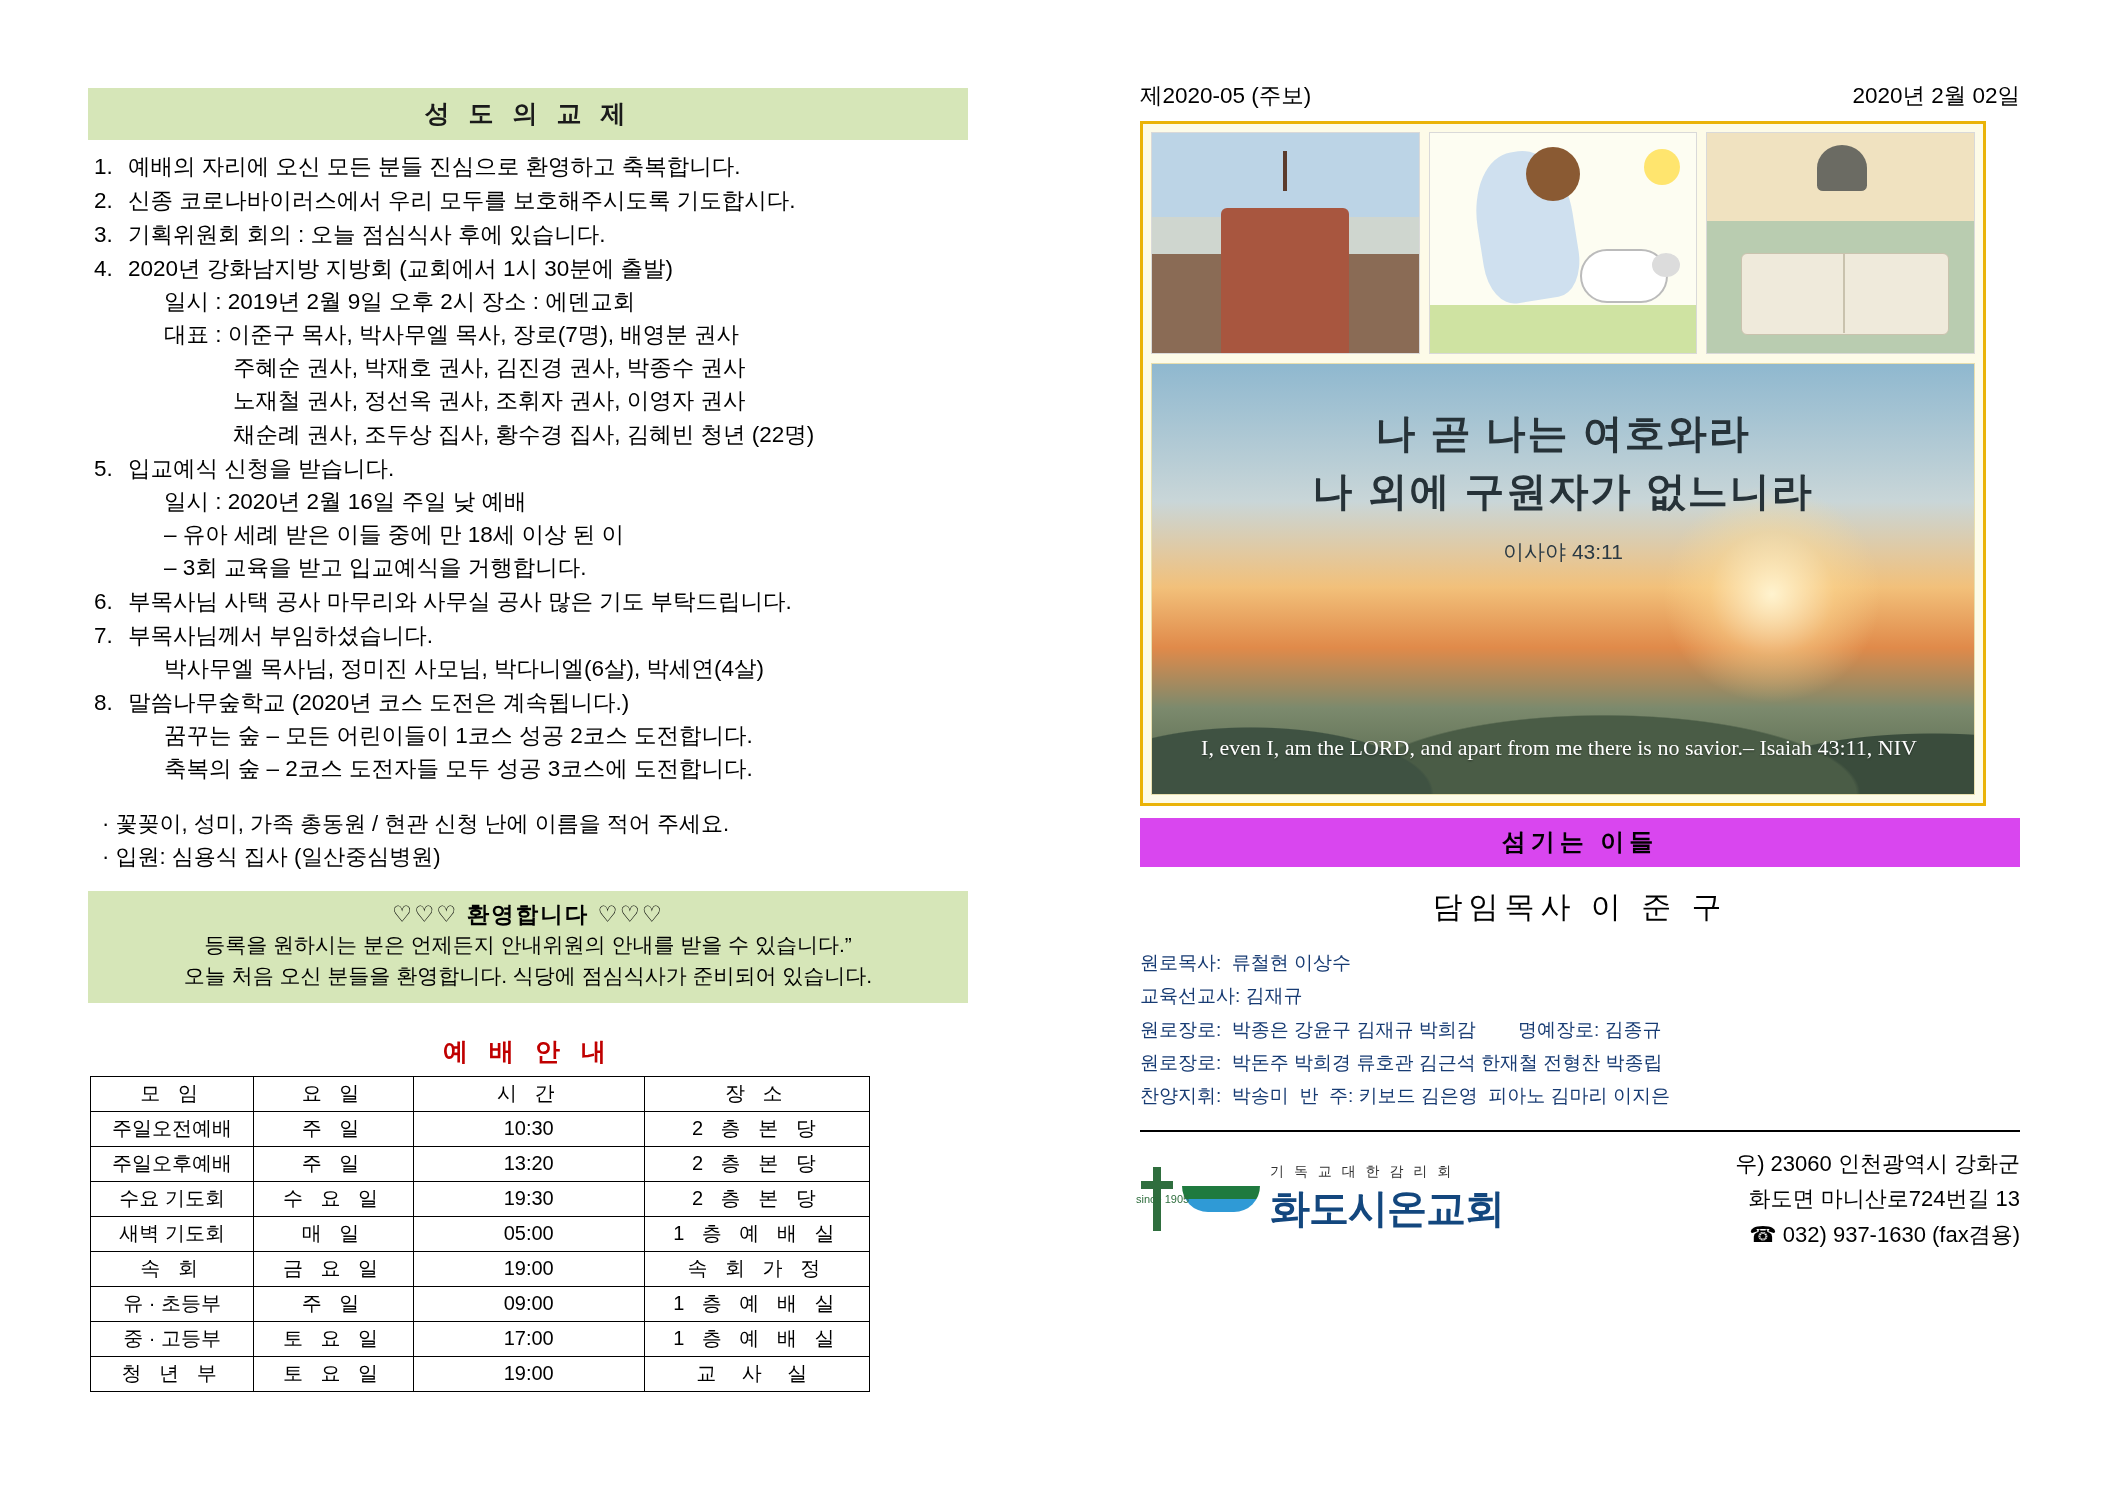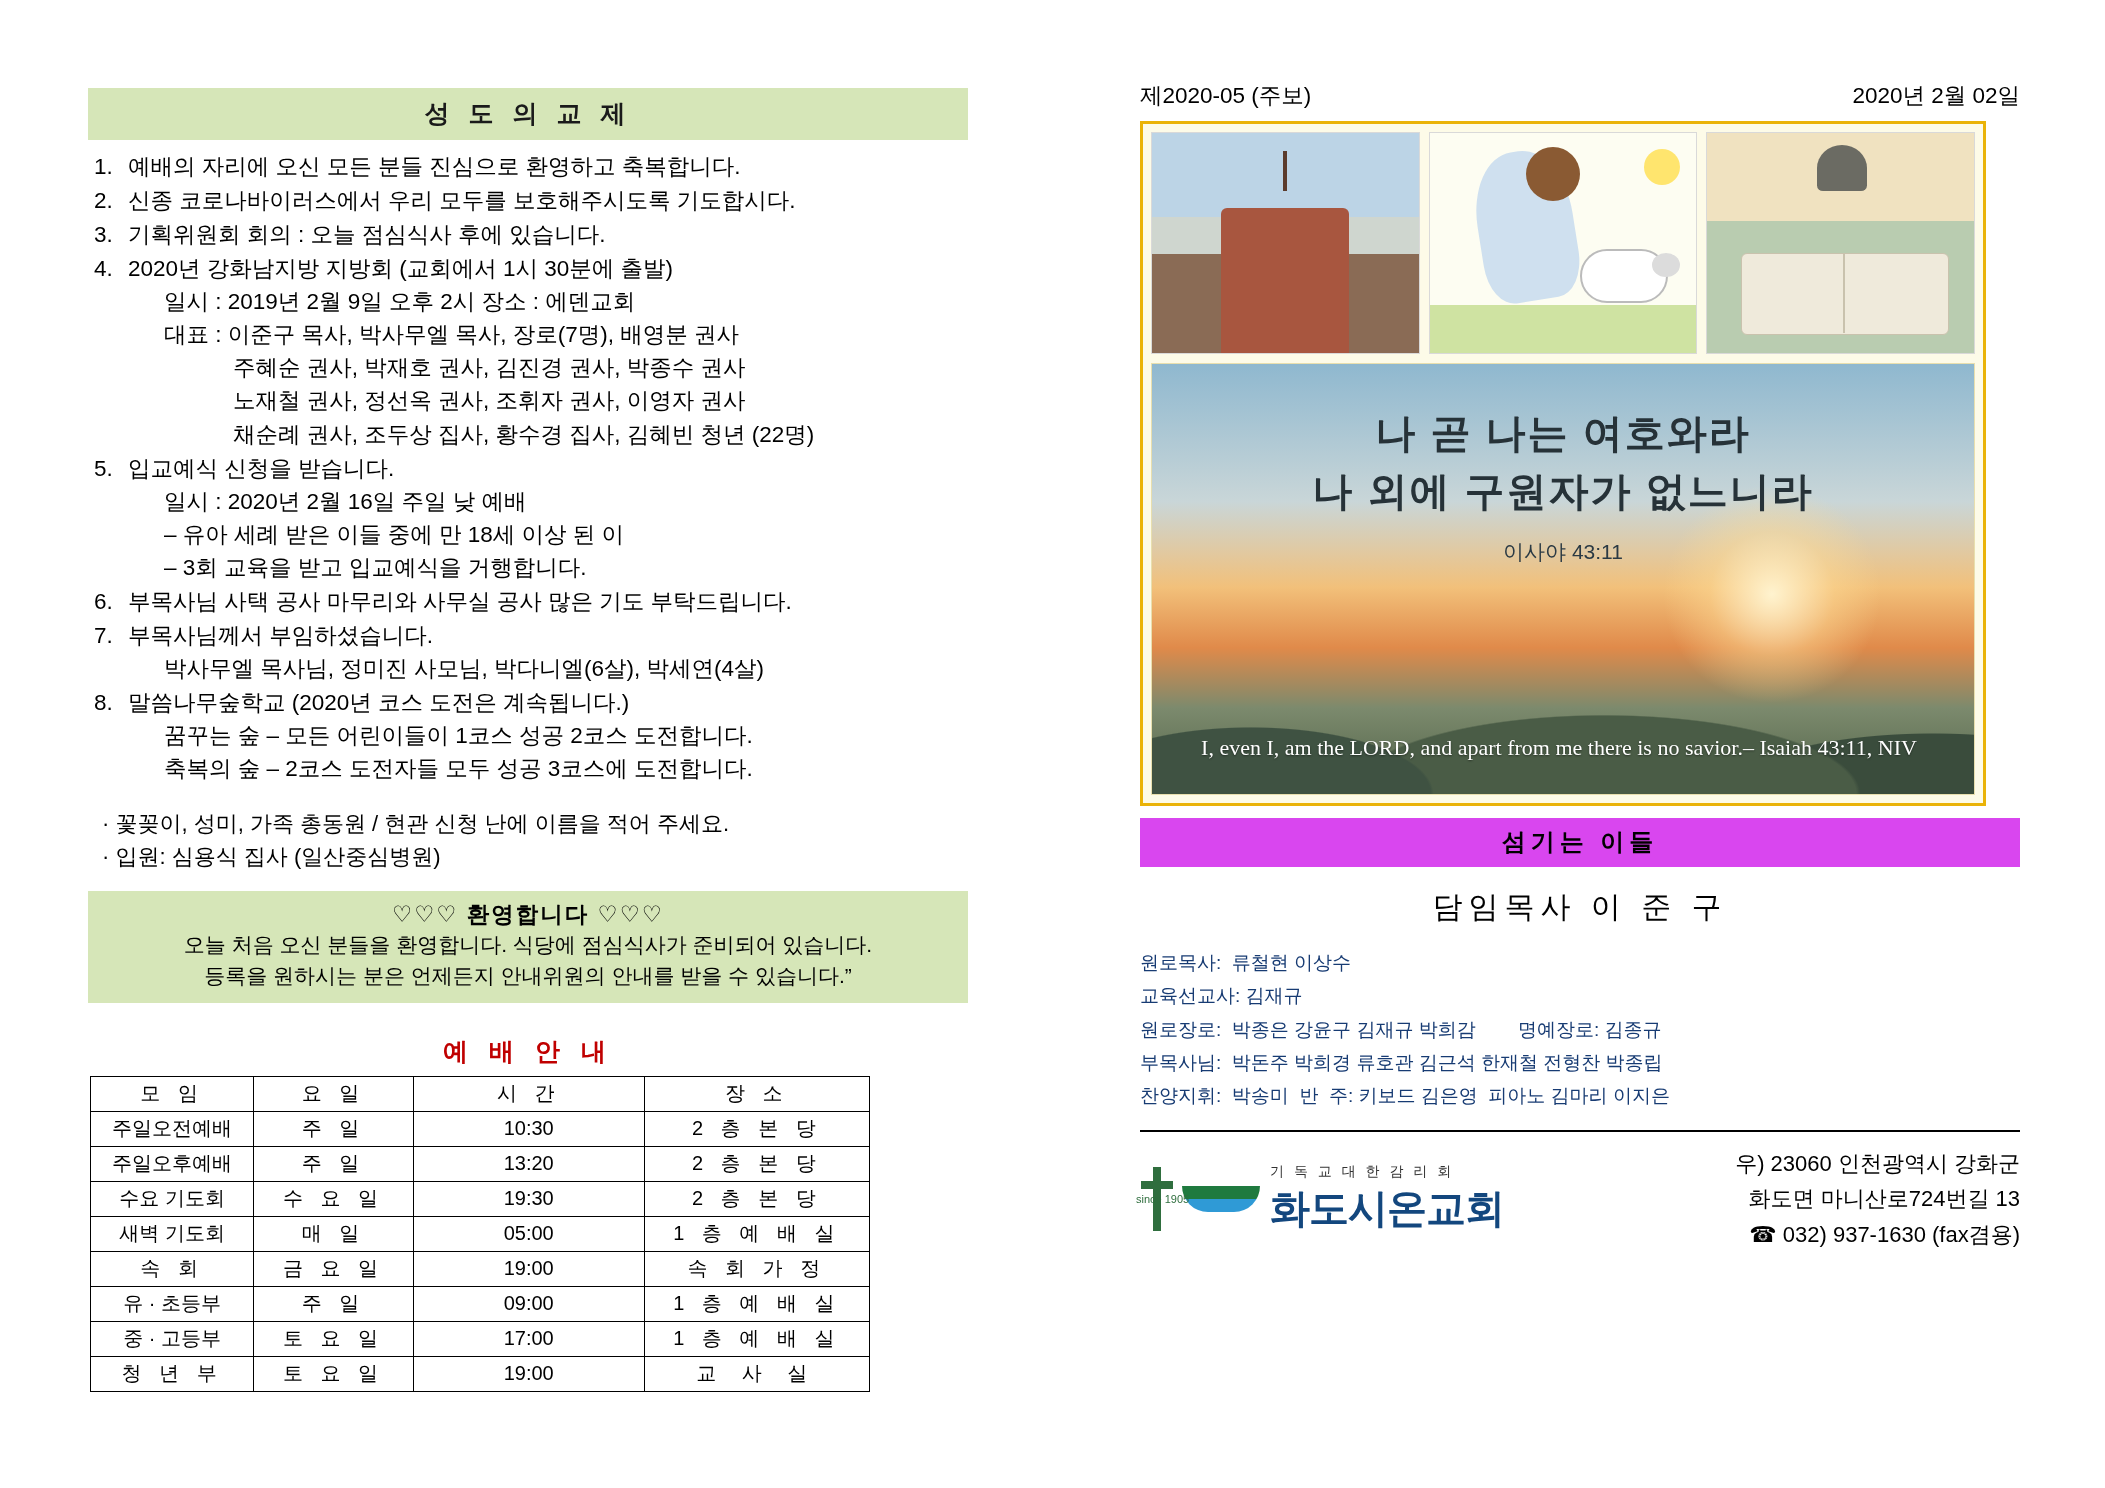--- a/index.html
+++ b/index.html
@@ -181,22 +181,22 @@
       </li>
     </ul>
 
     <div class="bullets">
       <div>· 꽃꽂이, 성미, 가족 총동원 / 현관 신청 난에 이름을 적어 주세요.</div>
       <div>· 입원: 심용식 집사 (일산중심병원)</div>
     </div>
 
     <div class="welcome-box">
       <div class="welcome-title">♡♡♡  환영합니다  ♡♡♡</div>
+      <div class="welcome-line">등록을 원하시는 분은 언제든지 안내위원의 안내를 받을 수 있습니다.”</div>
       <div class="welcome-line">오늘 처음 오신 분들을 환영합니다. 식당에 점심식사가 준비되어 있습니다.</div>
-      <div class="welcome-line">등록을 원하시는 분은 언제든지 안내위원의 안내를 받을 수 있습니다.”</div>
     </div>
 
     <div class="worship-title">예 배 안 내</div>
 
     <table class="worship">
       <tbody>
           <tr>
         <th class="c1">모   임</th>
         <th class="c2">요   일</th>
         <th class="c3">시   간</th>
@@ -292,21 +292,21 @@
       </div>
     </div>
 
     <div class="serve-head">섬기는 이들</div>
     <div class="pastor">담임목사 이 준 구</div>
 
     <div class="staff">
       <div class="row">원로목사:  류철현 이상수</div>
       <div class="row">교육선교사: 김재규</div>
       <div class="row">원로장로:  박종은 강윤구 김재규 박희감        명예장로: 김종규</div>
-      <div class="row">부목사님:  박돈주 박희경 류호관 김근석 한재철 전형찬 박종립</div>
+      <div class="row">원로장로:  박돈주 박희경 류호관 김근석 한재철 전형찬 박종립</div>
       <div class="row">찬양지휘:  박송미  반  주: 키보드 김은영  피아노 김마리 이지은</div>
     </div>
 
     <hr class="hr">
 
     <div class="footer">
       <div class="logo">
         <div class="cross">
           <span class="since">since 1905</span>
         </div>

